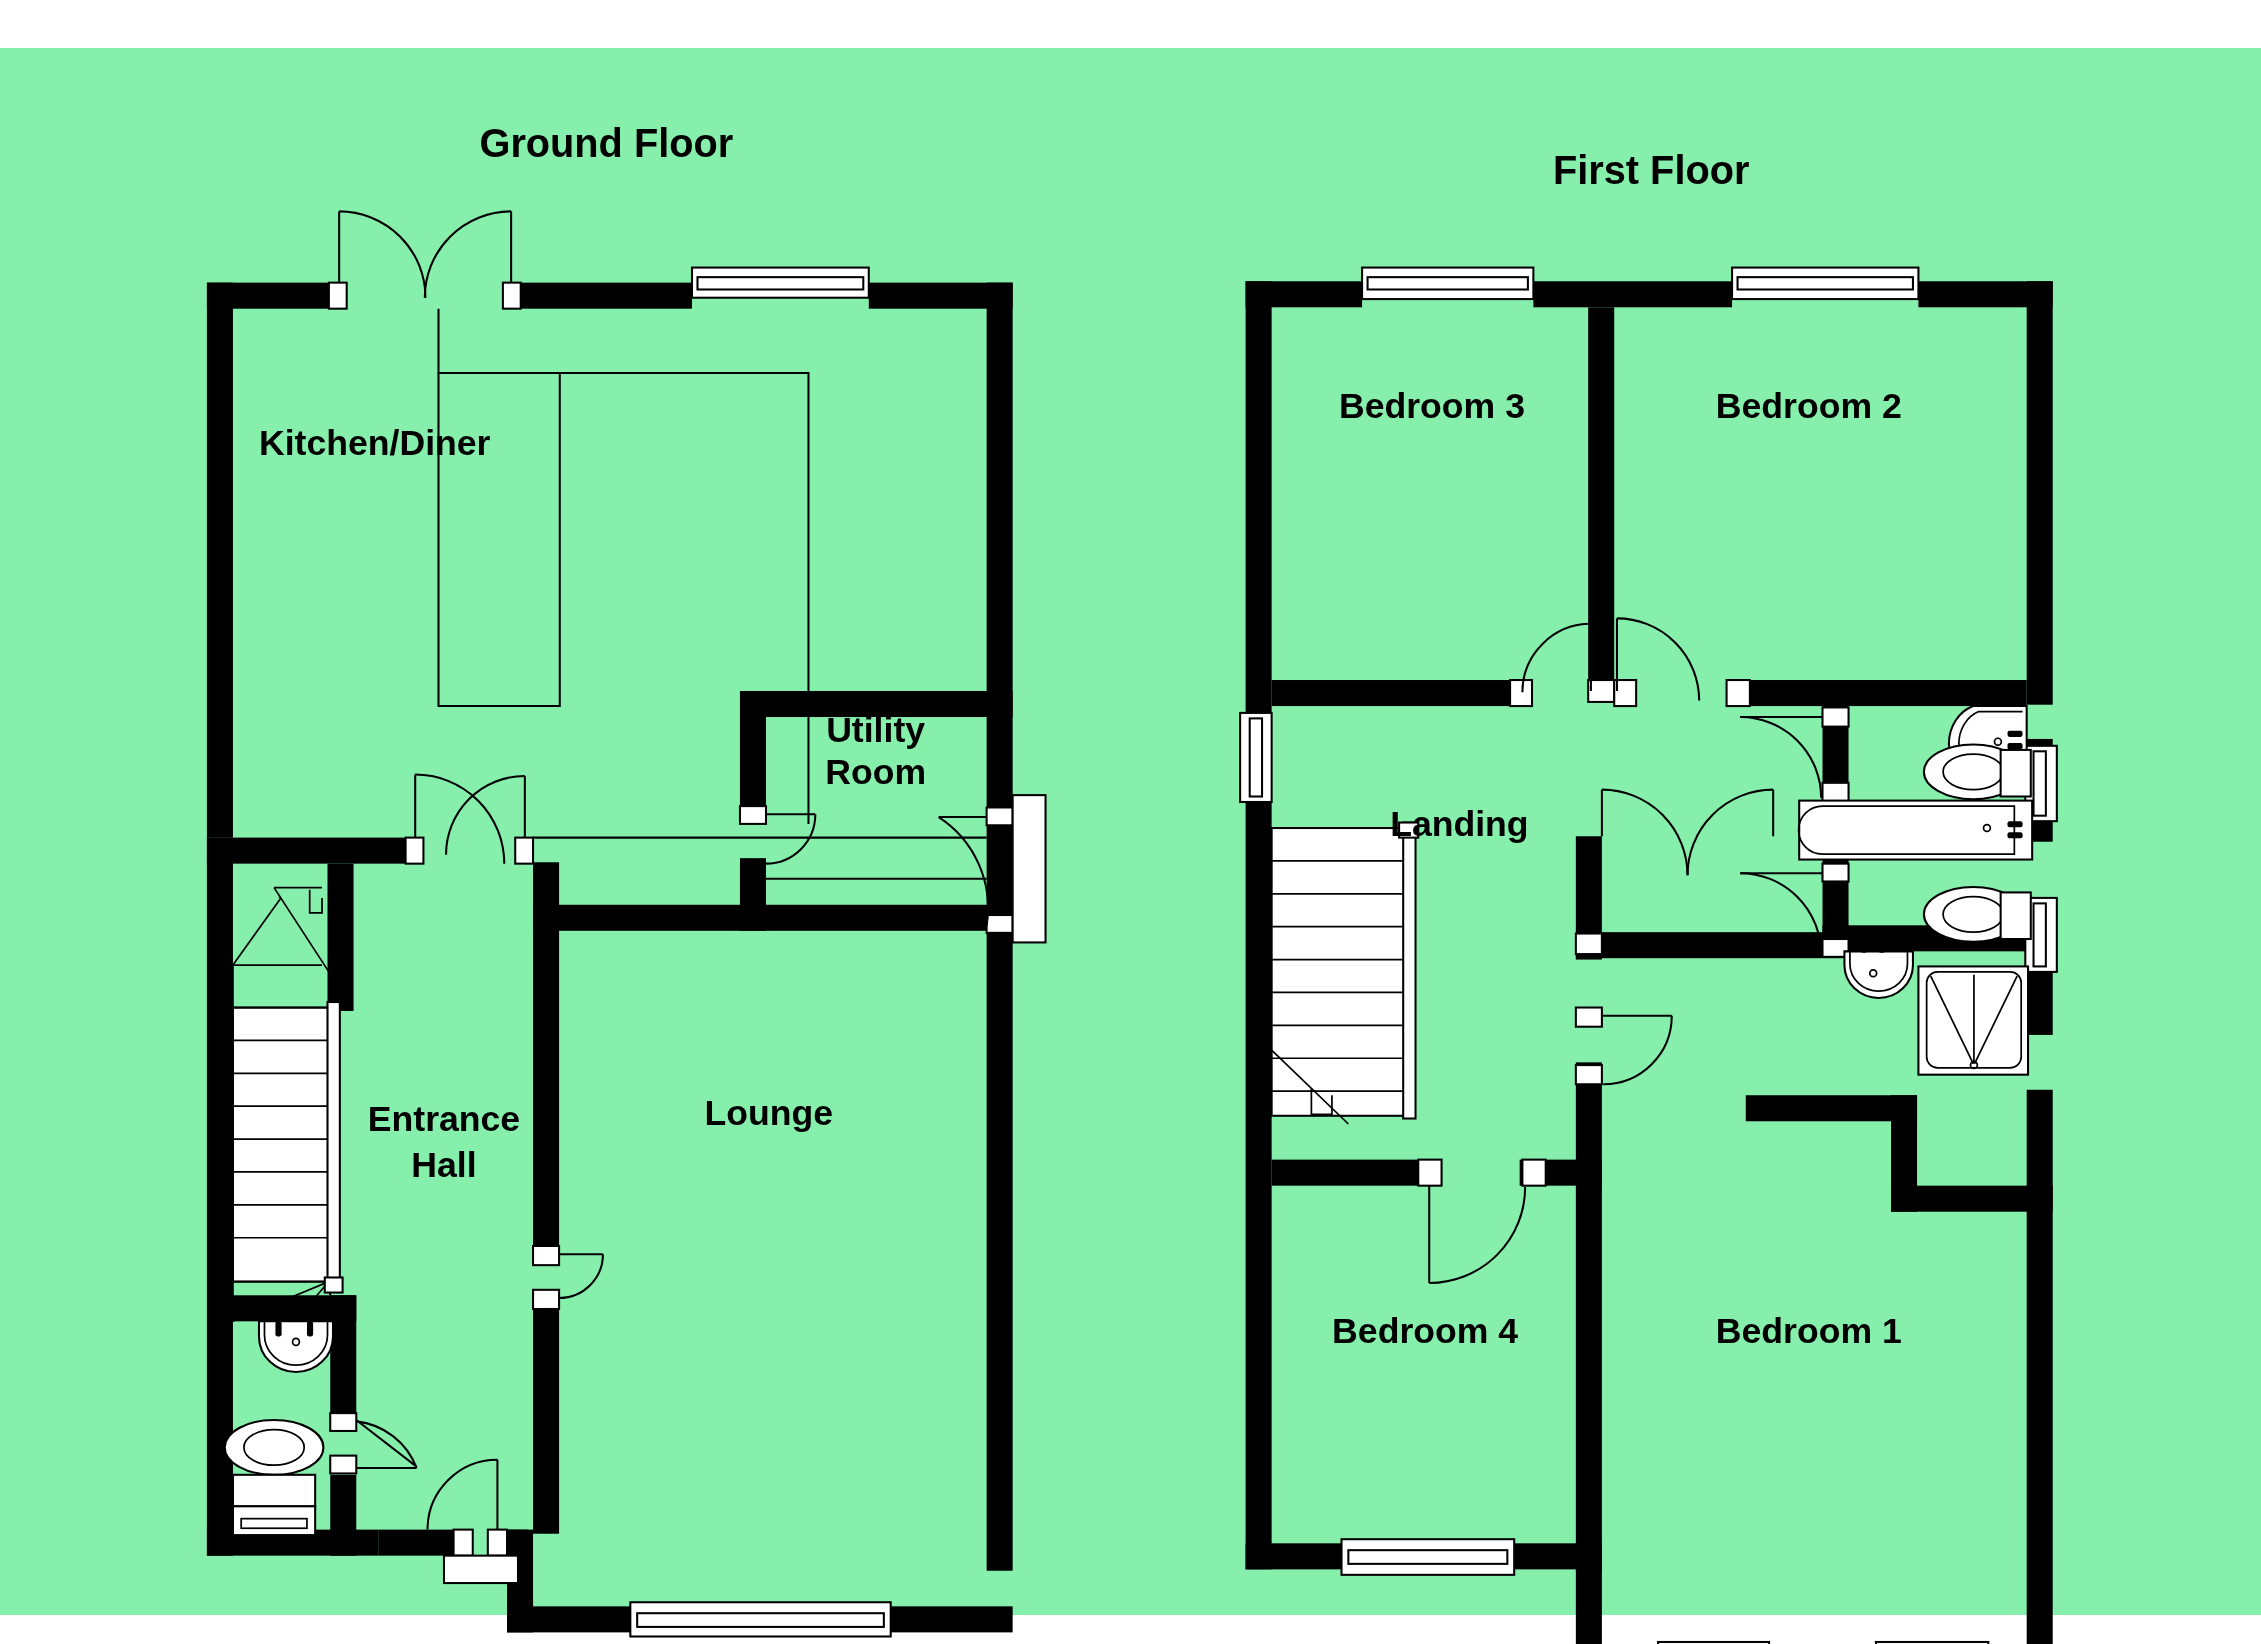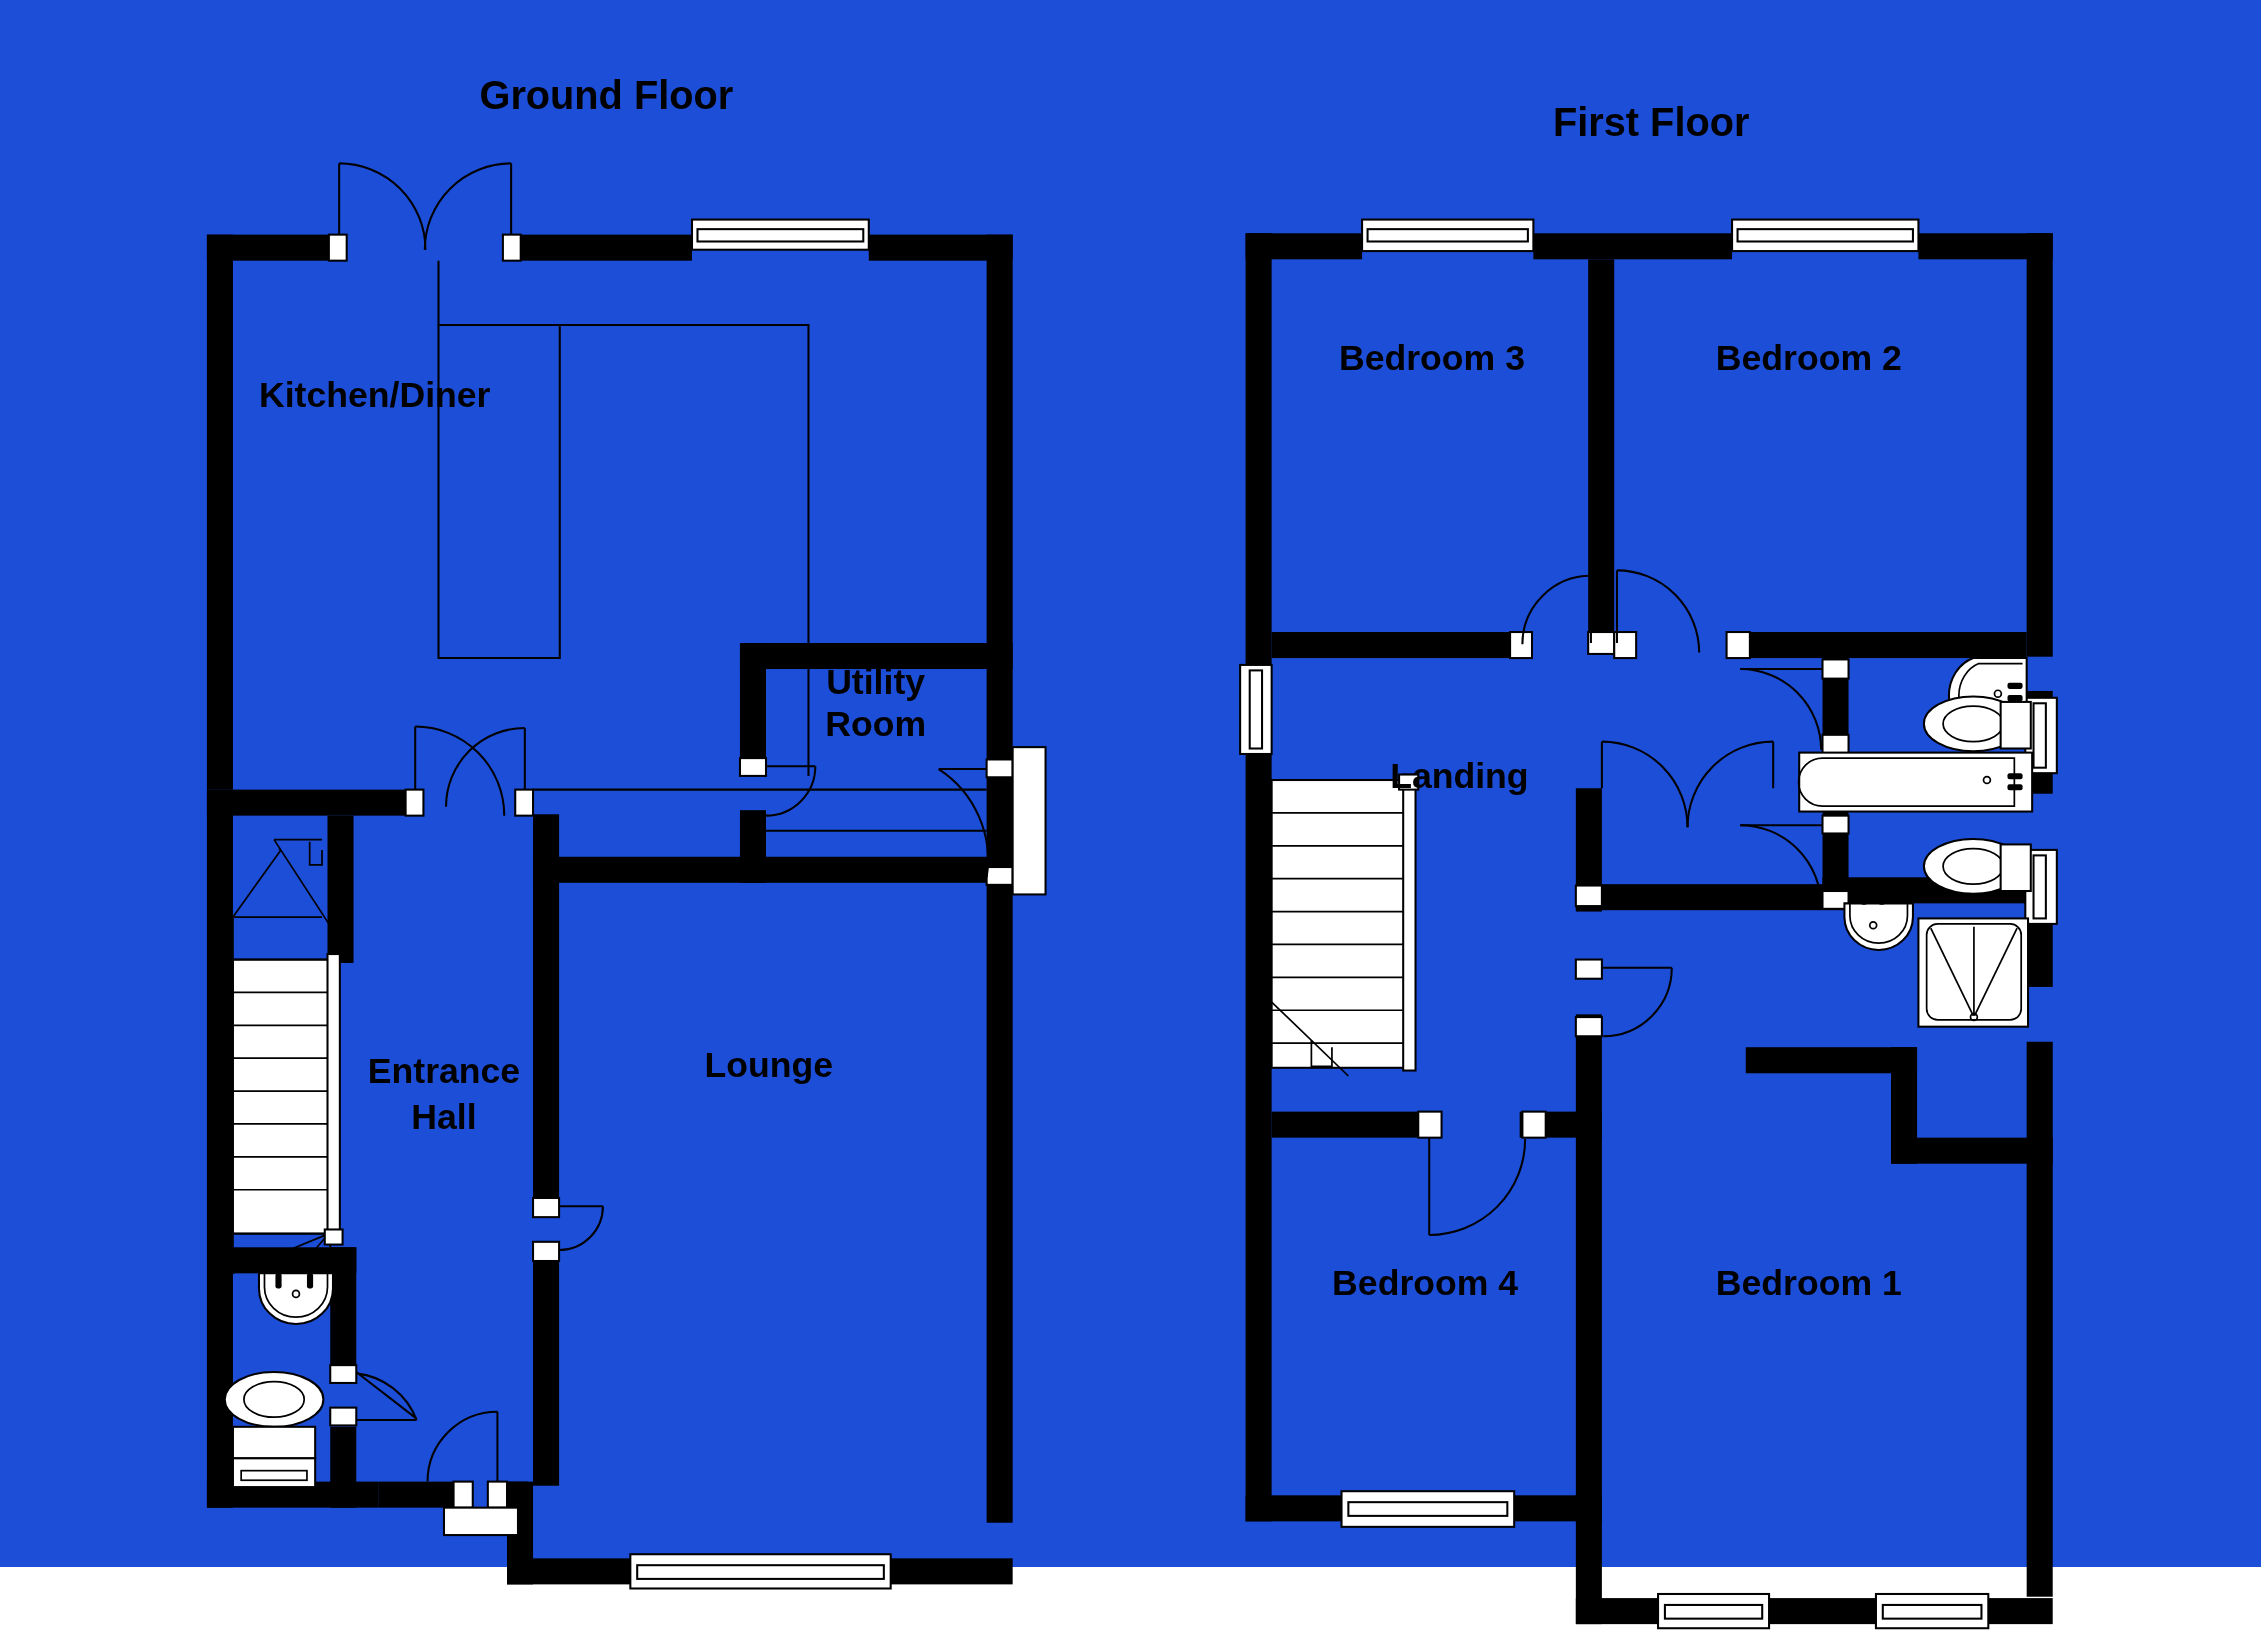--- a/index.html
+++ b/index.html
@@ -10,21 +10,22 @@
   body {
     width: 2261px;
     height: 1645px;
     font-family: "Liberation Sans", sans-serif;
     overflow: hidden;
   }
   #plan-root {
     position: relative;
     width: 2261px;
     height: 1567px;
-    background: #1d4ed8;
+    background: #86efac;
+    margin-top: 48px;
   }
   svg.floorplan {
     position: absolute;
     top: 0;
     left: 0;
     width: 2261px;
     height: 1645px;
   }
   .title-text {
     font-family: "Liberation Sans", sans-serif;

